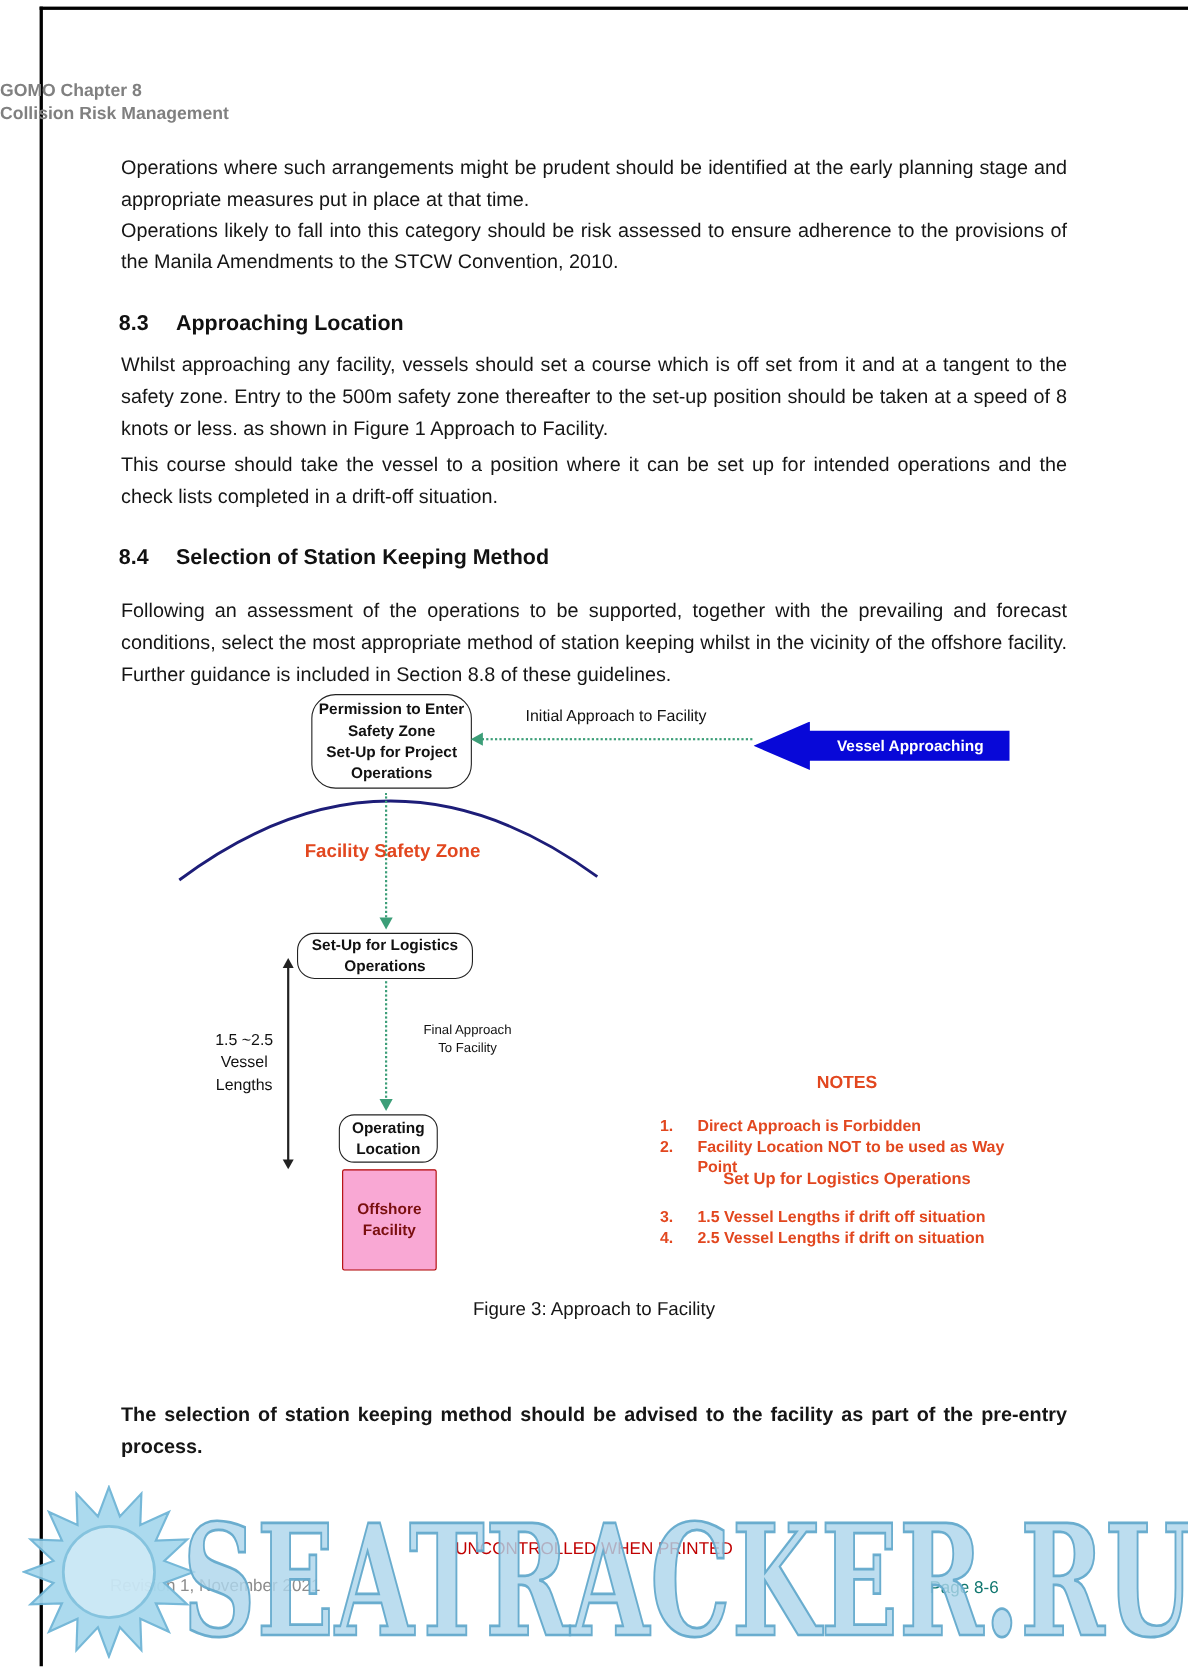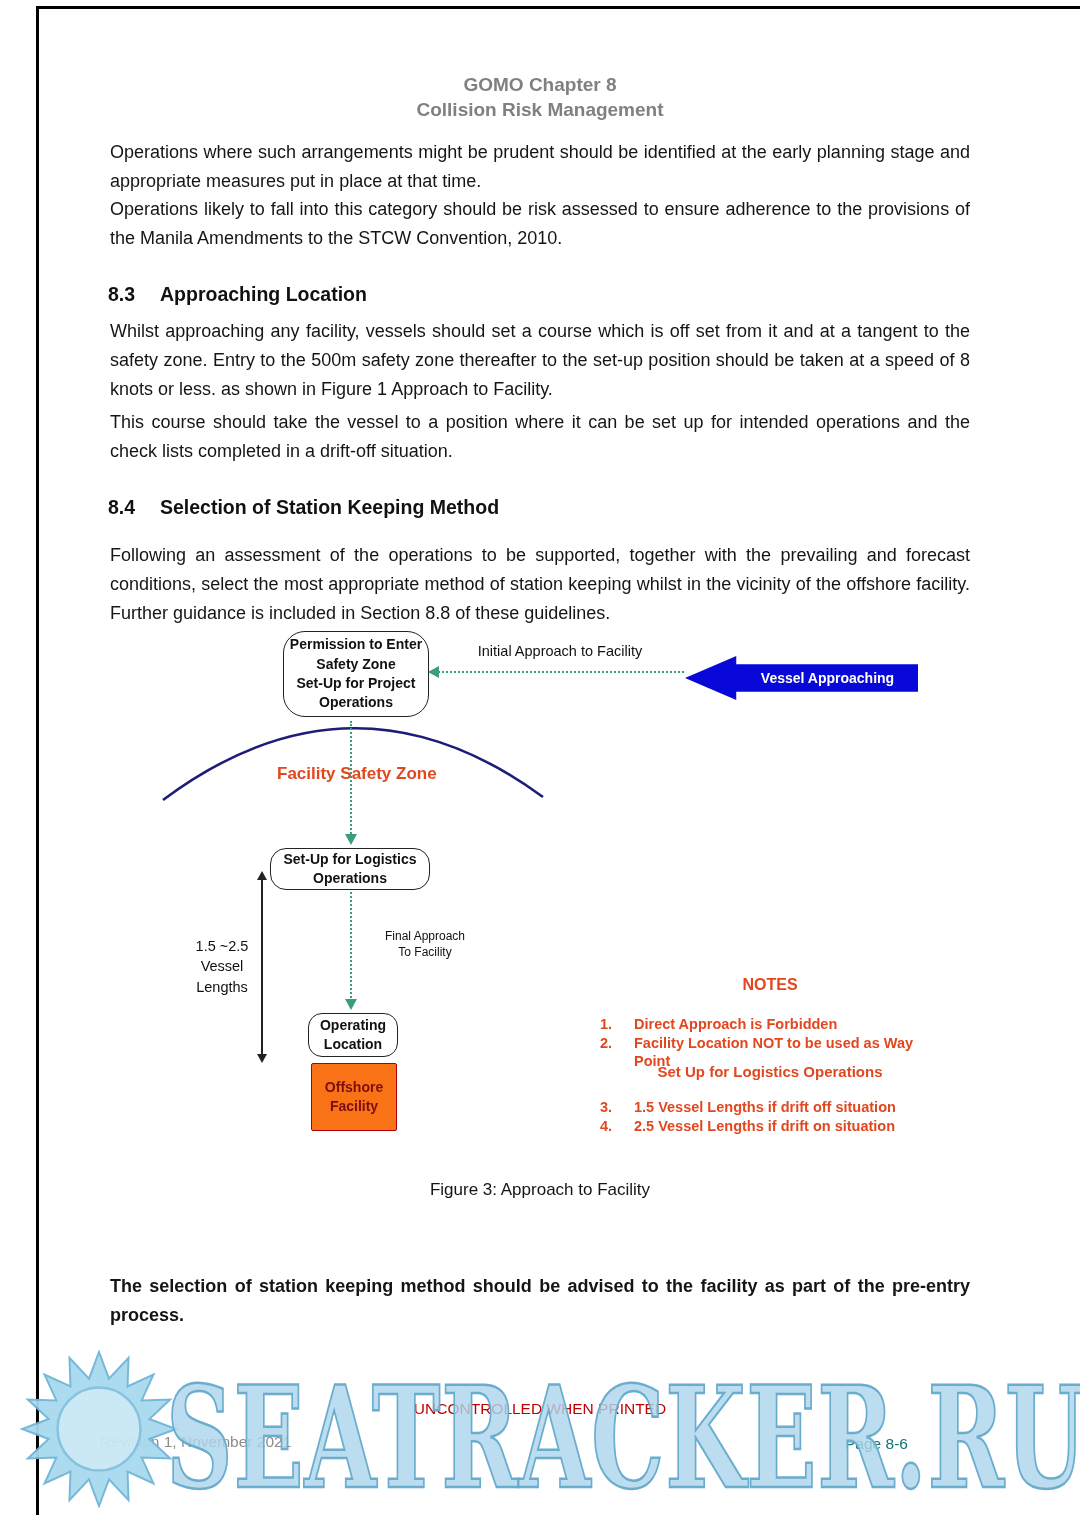--- a/index.html
+++ b/index.html
@@ -9,42 +9,42 @@
     font-family:"Liberation Sans", sans-serif; color:#151515;
   }
   .abs { position:absolute; }
   .pre { white-space:pre-line; }
 
   
   .border-top { position:absolute; left:36px; top:6px; width:1044px; height:3px; background:#000; }
   .border-left { position:absolute; left:36px; top:6px; width:3px; height:1509px; background:#000; }
 
   
-  .doc-header { left:0; top:72px; width:1080px; text-align:center; color:#808080; font-weight:bold; font-size:19px; line-height:1.33; }
+  .doc-header { left:0; top:72px; width:1080px; color:#808080; font-weight:bold; font-size:16px; line-height:1.33; }
 
   
   .body-text { left:110px; width:860px; font-size:18px; line-height:1.6; text-align:justify; color:#151515; }
   .closing { font-weight:bold;margin-top:32px; }
 
   .section-heading { left:108px; font-size:19.5px; font-weight:bold; color:#111; }
   .sec-num { display:inline-block; width:52px; }
 
   
   .diagram { left:0; top:628px; width:1080px; height:592px; }
   .d { position:absolute; }
 
   .flow-box {
     border:1.6px solid #222; background:#fff; color:#111;
     font-weight:bold; font-size:14px; line-height:1.38; text-align:center;
     display:flex; align-items:center; justify-content:center;
   }
   .permission-box { left:283px; top:3px; width:146px; height:86px; border-radius:22px; }
   .logistics-box  { left:270px; top:220px; width:160px; height:42px; border-radius:16px; }
   .operating-box  { left:308px; top:385px; width:90px; height:44px; border-radius:14px; }
-  .offshore-box   { left:311px; top:435px; width:86px; height:68px; background:#f97316; border:1px solid #b00000; color:#7a0f0f; border-radius:2px; }
+  .offshore-box   { left:311px; top:435px; width:86px; height:92px; background:#f9a8d4; border:1px solid #b00000; color:#7a0f0f; border-radius:2px; }
 
   .initial-approach-label { left:455px; top:15px; width:210px; text-align:center; font-size:14.5px; color:#111; }
   .final-approach-label { left:360px; top:300px; width:130px; text-align:center; font-size:12px; color:#111; line-height:1.35; }
   .vl-label { left:188px; top:308px; width:68px; text-align:center; font-size:14.5px; color:#111; line-height:1.4; }
 
   .h-dotted { left:434px; top:43px; width:250px; height:0; border-top:2.5px dotted #3C9E78; }
   .h-dotted-head { left:428px; top:38px; width:0; height:0; border-top:6px solid transparent; border-bottom:6px solid transparent; border-right:11px solid #3C9E78; }
 
   .v-dotted-1 { left:350px; top:93px; width:0; height:116px; border-left:2.5px dotted #3C9E78; }
   .v-dotted-1-head { left:345px; top:206px; width:0; height:0; border-left:6px solid transparent; border-right:6px solid transparent; border-top:11px solid #3C9E78; }

